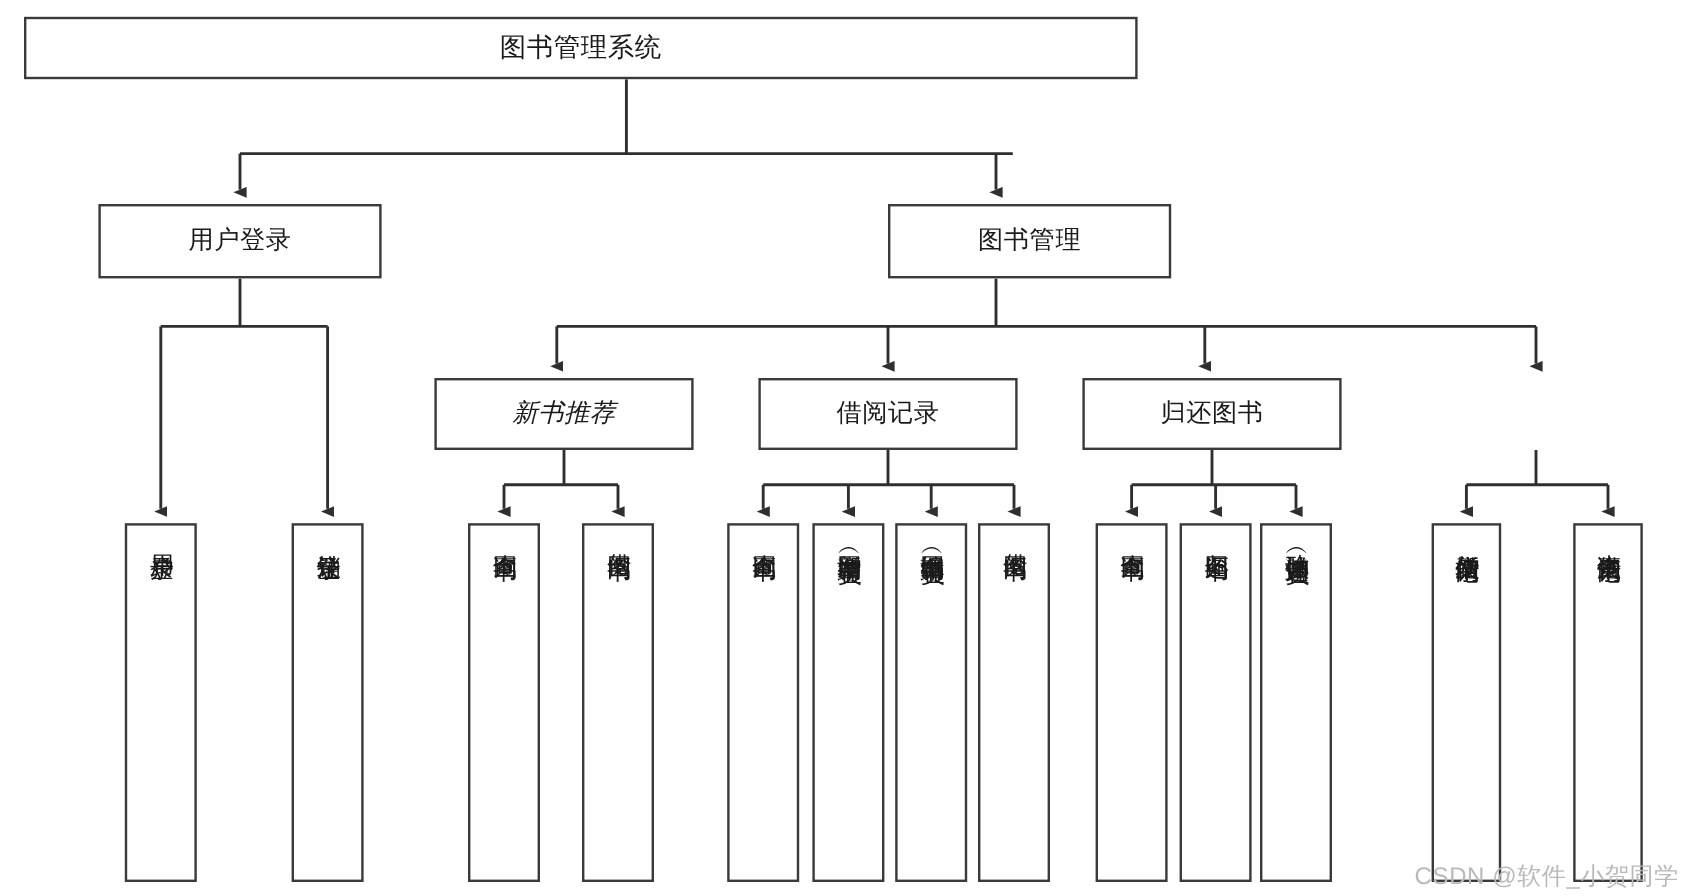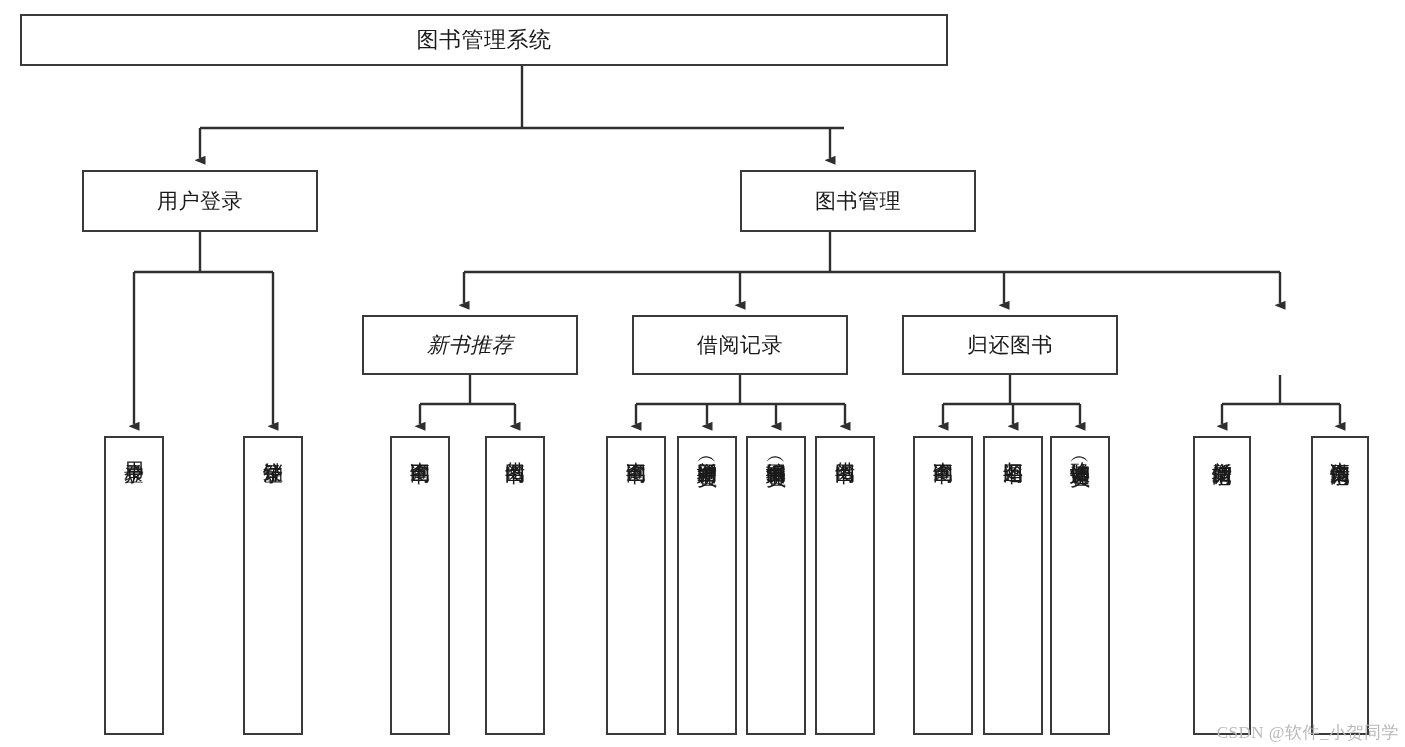--- a/index.html
+++ b/index.html
@@ -61,26 +61,25 @@
     line-height: 1.05;
     letter-spacing: 1px;
     max-height: 100%;
   }
   .node.root .node-label { font-size: 22px; }
 
   #watermark {
     position: absolute;
     right: 6px;
     bottom: 3px;
-    font-size: 17px;
+    font-size: 20px;
     color: #b9b9b9;
     letter-spacing: 0.5px;
     z-index: 5;
     white-space: nowrap;
-    font-family: Liberation Serif, serif;
   }
 </style>
 </head>
 <body>
 
 <div id="diagram-root">
 
   <svg id="edge-layer" viewBox="0 0 1405 747" width="1405" height="747" xmlns="http://www.w3.org/2000/svg">
     <defs>
       <marker id="arrowhead" markerWidth="9" markerHeight="11" refX="2.2" refY="5.5" orient="auto" markerUnits="userSpaceOnUse">

